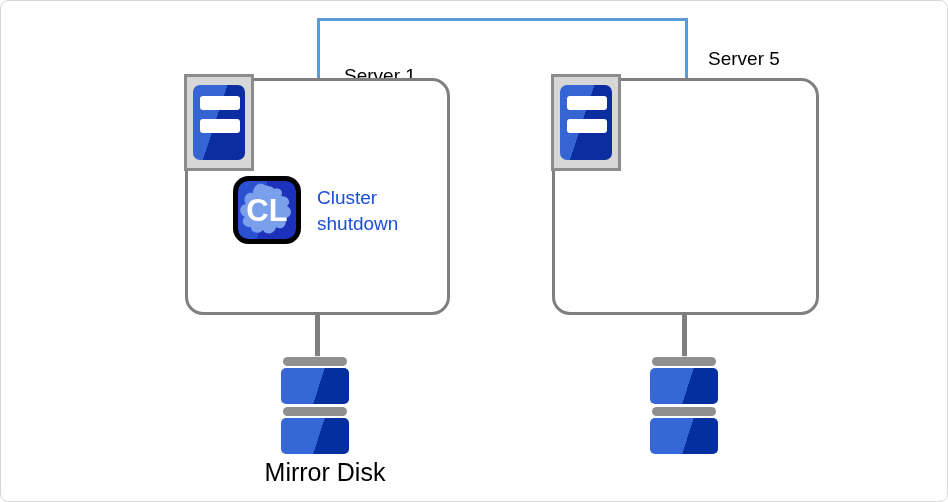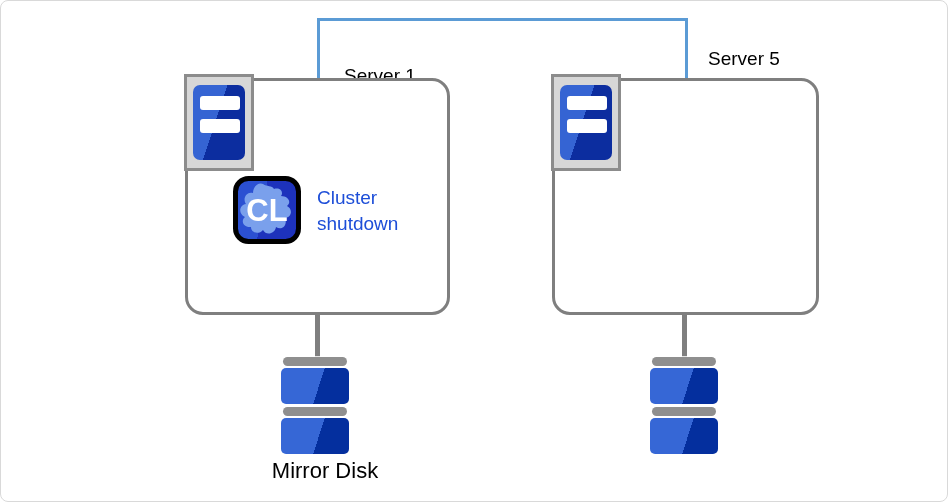--- a/index.html
+++ b/index.html
@@ -67,21 +67,21 @@
   .disk .bar2{top:50px;}
   .disk .platter{
     position:absolute;left:0;width:68px;height:36px;border-radius:5px;
     background:linear-gradient(108deg,#3667D6 55%,#042F9E 55%);
     box-shadow:0 0 0 1px rgba(255,255,255,0.7);
   }
   .disk .platter1{top:11px;}
   .disk .platter2{top:61px;}
   .mirror-label{
     position:absolute;left:234px;top:457px;width:180px;text-align:center;
-    font-size:22px;color:#000;white-space:nowrap;
+    font-size:25px;color:#000;white-space:nowrap;
   }
 </style>
 </head>
 <body>
 
 <div class="canvas">
 
   <div class="bracket"></div>
 
   <div class="node-label server1-label">Server 1</div>

